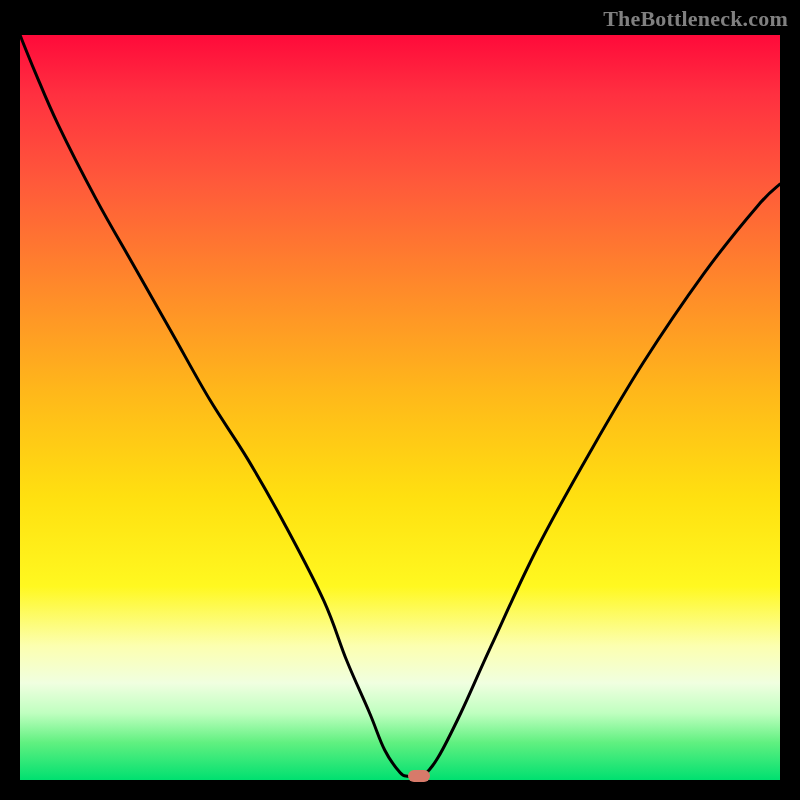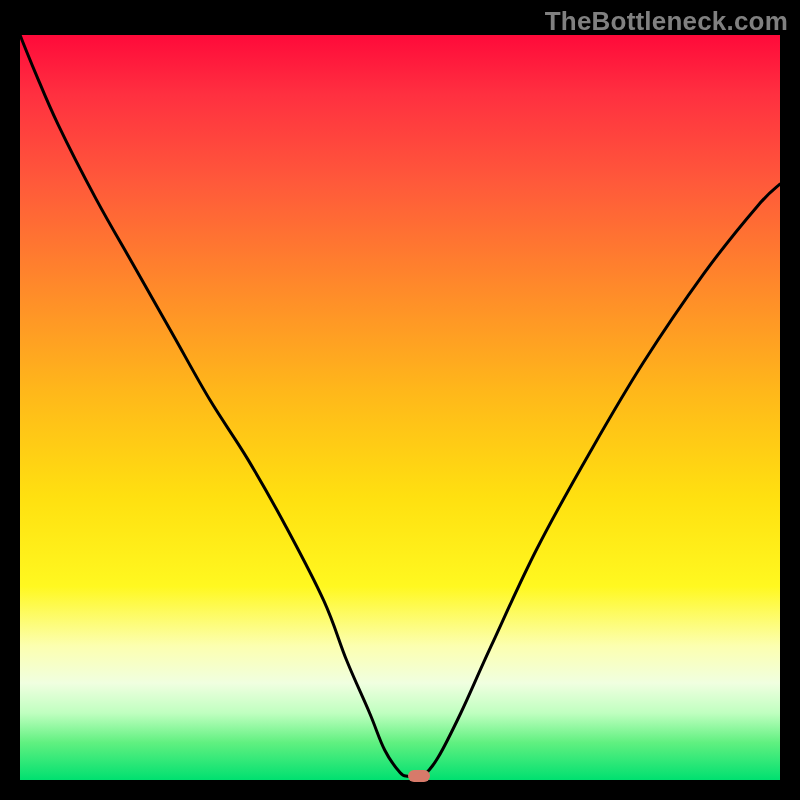--- a/index.html
+++ b/index.html
@@ -27,22 +27,22 @@
       #fcffb0 82%,
       #f0ffe0 87%,
       #c0ffc0 91%,
       #60f080 95%,
       #00e070 100%);
   }
   .watermark {
     position: absolute;
     top: 6px;
     right: 12px;
-    font-family: Liberation Sans, sans-serif;
-    font-size: 26px;
+    font-family: Liberation Serif, serif;
+    font-size: 22px;
     font-weight: 600;
     color: #808080;
     letter-spacing: 0.2px;
   }
   .curve-svg {
     position: absolute;
     left: 0; top: 0;
     width: 100%;
     height: 100%;
   }

